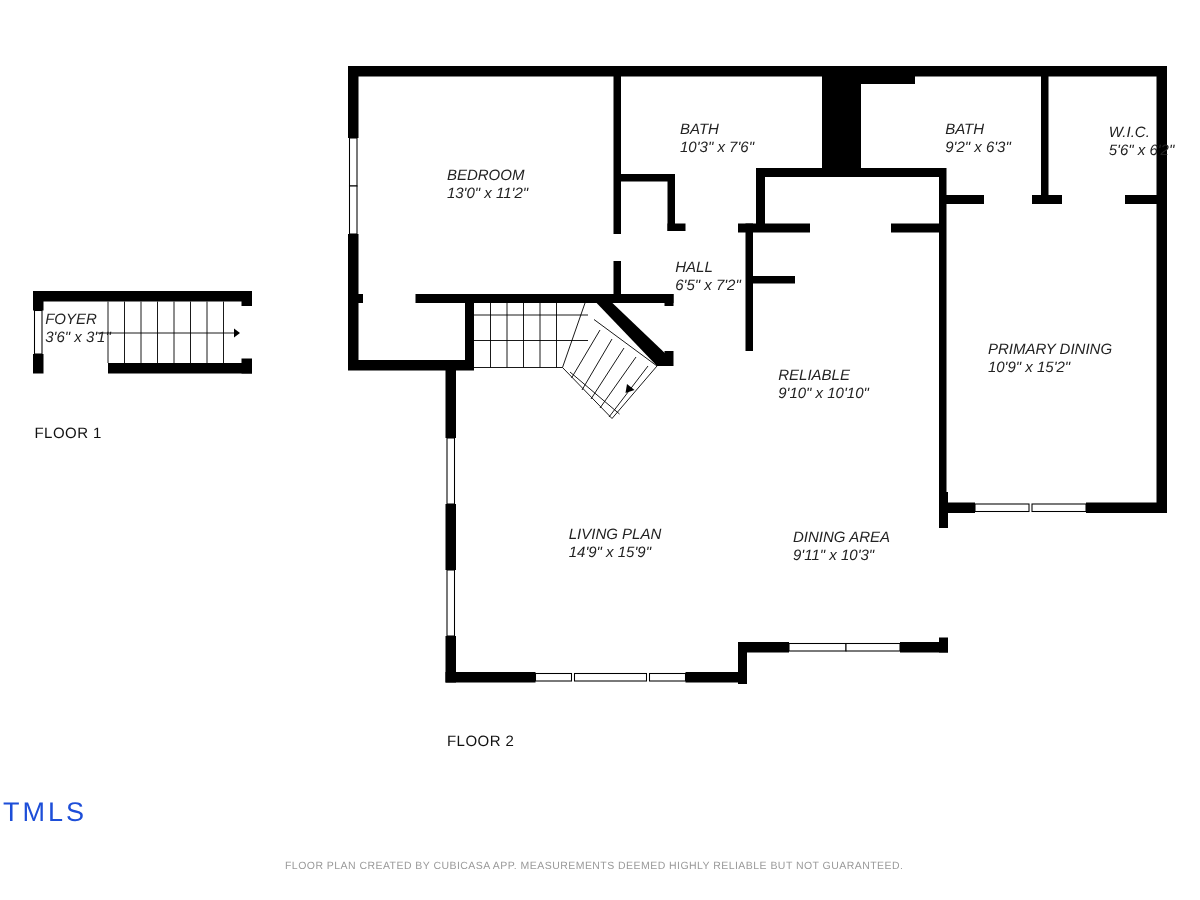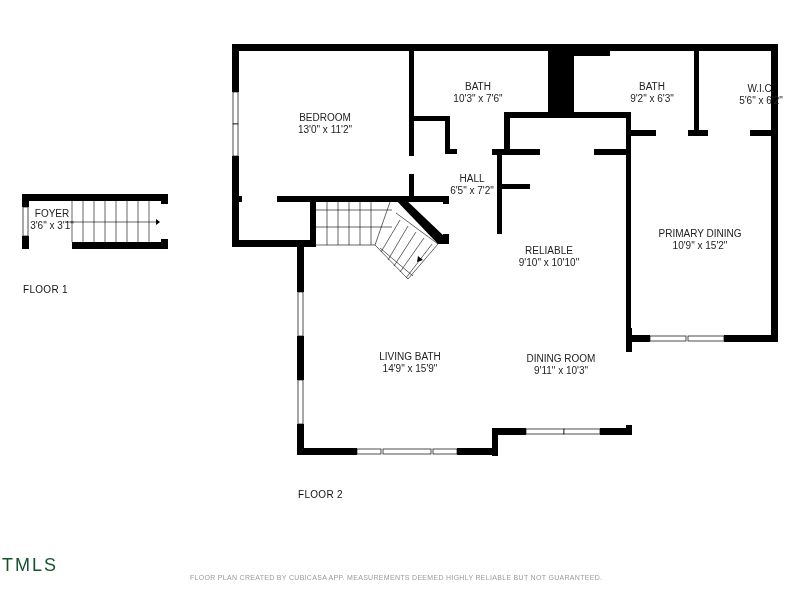--- a/index.html
+++ b/index.html
@@ -2,24 +2,24 @@
 <html><head>
 <meta charset="utf-8">
 <style>
   html, body { margin: 0; padding: 0; background: #ffffff; }
   body { width: 800px; height: 600px; position: relative; overflow: hidden;
          font-family: "Liberation Sans", sans-serif; }
   svg.plan { position: absolute; left: 0; top: 0; }
   .wall { fill: #000; }
   .win { fill: #fff; stroke: #000; stroke-width: 0.7; }
   .stair { stroke: #000; stroke-width: 0.6; fill: none; }
-  .lbl { position: absolute; text-align: center; color: #222; font-size: 10px; line-height: 12px; white-space: nowrap; transform: translateX(-50%); }
+  .lbl { position: absolute; text-align: left; color: #222; font-size: 10px; line-height: 12px; white-space: nowrap; transform: translateX(-50%); font-style: italic; }
   .floor-lbl { position: absolute; color: #111; font-size: 10px; letter-spacing: 0.3px; }
   .credit { position: absolute; left: 190px; top: 574px; font-size: 7px; color: #9a9a9a; letter-spacing: 0.3px; }
-  .mls { position: absolute; left: 2px; top: 555px; font-size: 18px; color: #14532d; letter-spacing: 2px; font-weight: 300; }
+  .mls { position: absolute; left: 2px; top: 531px; font-size: 18px; color: #1d4ed8; letter-spacing: 2px; font-weight: 300; }
   .tick { fill: #000; }
 </style>
 </head>
 <body>
 
 <svg class="plan" width="800" height="600" viewBox="0 0 800 600" xmlns="http://www.w3.org/2000/svg">
 
   <g>
     <rect class="wall" x="22" y="194" width="146" height="7"></rect>
     <rect class="wall" x="72" y="242" width="96" height="7"></rect>
@@ -164,23 +164,23 @@
 </div>
 <div class="lbl" style="left:549px; top:245px;">
   <div>RELIABLE</div>
   <div>9'10" x 10'10"</div>
 </div>
 <div class="lbl" style="left:700px; top:228px;">
   <div>PRIMARY DINING</div>
   <div>10'9" x 15'2"</div>
 </div>
 <div class="lbl" style="left:410px; top:351px;">
-  <div>LIVING BATH</div>
+  <div>LIVING PLAN</div>
   <div>14'9" x 15'9"</div>
 </div>
 <div class="lbl" style="left:561px; top:353px;">
-  <div>DINING ROOM</div>
+  <div>DINING AREA</div>
   <div>9'11" x 10'3"</div>
 </div>
 <div class="floor-lbl" style="left:298px; top:489px;">FLOOR 2</div>
 
 <div class="mls">TMLS</div>
 <div class="credit">FLOOR PLAN CREATED BY CUBICASA APP. MEASUREMENTS DEEMED HIGHLY RELIABLE BUT NOT GUARANTEED.</div>
 
 </body></html>

